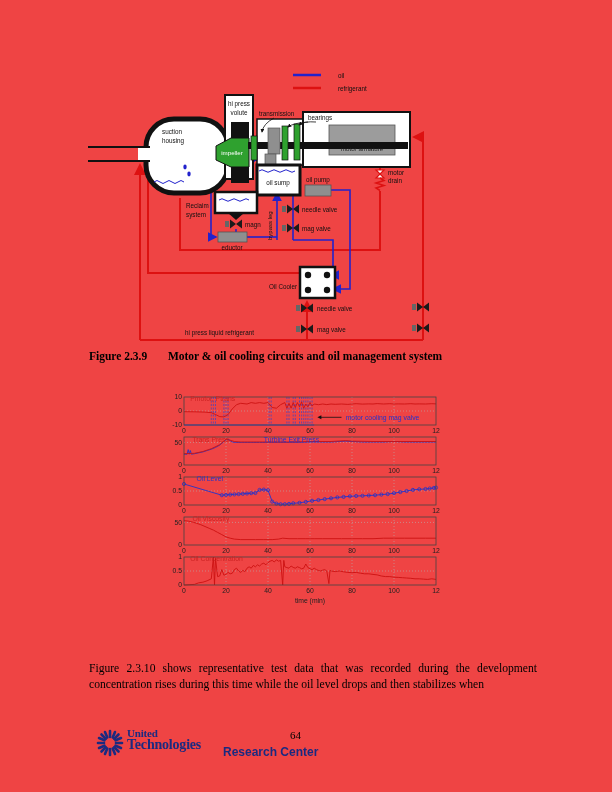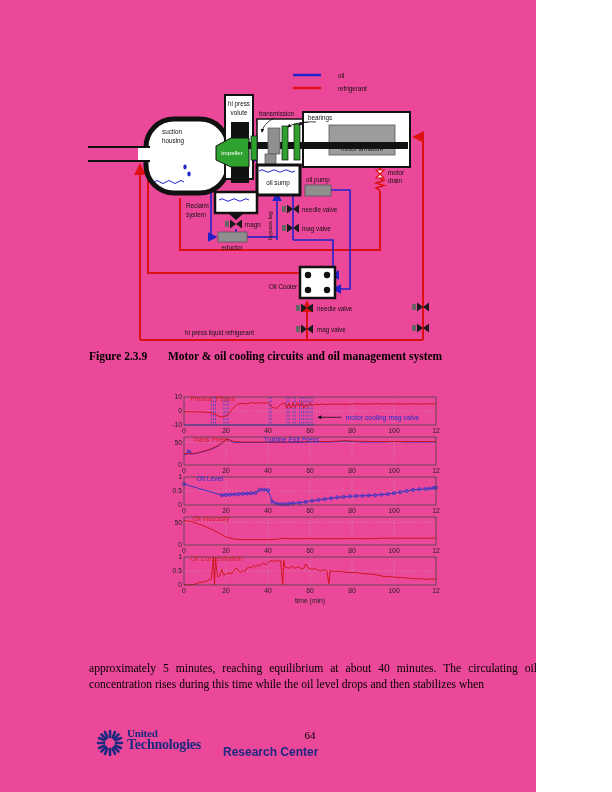--- a/index.html
+++ b/index.html
@@ -1,23 +1,23 @@
 <!DOCTYPE html>
 <html><head>
 <meta charset="utf-8">
 <style>
   html,body{margin:0;padding:0;background:#fff;}
-  .page{position:relative;width:536px;height:792px;background:#ec4899;overflow:hidden;
+  .page{position:relative;width:612px;height:792px;background:#ef4444;overflow:hidden;
         font-family:"Liberation Serif", serif;color:#000;}
   .caption{position:absolute;left:89px;width:450px;font-weight:bold;font-size:11.5px;}
   .caption .flabel{display:inline-block;}
   .bodytext{position:absolute;left:89px;width:448px;font-size:11.6px;line-height:16px;}
   .bodytext .jline{text-align:justify;text-align-last:justify;}
   .bodytext .jline.last{text-align-last:left;}
-  .pagenum{position:absolute;left:290px;top:729px;width:40px;text-align:center;font-size:11px;}
+  .pagenum{position:absolute;left:290px;top:729px;width:40px;text-align:left;font-size:11px;}
   .footer-brand{position:absolute;left:127px;top:728px;color:#1b2a80;
         font-family:Liberation Serif, serif;font-weight:bold;line-height:11px;}
   .footer-brand .b1{font-size:11px;letter-spacing:-0.2px;}
   .footer-brand .b2{font-size:14px;letter-spacing:-0.2px;}
   .footer-sub{position:absolute;left:223px;top:745px;color:#1b2a80;
         font-family:"Liberation Sans", sans-serif;font-weight:bold;font-size:12px;}
   svg text{font-family:"Liberation Sans", sans-serif;}
   .dlab{font-size:6.3px;fill:#111;}
   .tick{font-size:6.8px;fill:#222;}
   .plabel{font-size:6.8px;}
@@ -346,21 +346,21 @@
         <text x="14" y="194.3" text-anchor="end" class="tick">0</text>
         <text x="14" y="180.3" text-anchor="end" class="tick">0.5</text>
         <text x="14" y="166.3" text-anchor="end" class="tick">1</text>
         <text x="22.3" y="168.48" class="plabel" fill="#cc2222">Oil Concentration</text>
         <text x="142" y="210" text-anchor="middle" class="tick">time (min)</text>
       </g>
     </svg>
 
 
   <div class="bodytext" style="top:661px">
-    <div class="jline">approximately 5 minutes, reaching equilibrium at about 40 minutes.  The circulating oil</div>
+    <div class="jline">Figure 2.3.10 shows representative test data that was recorded during the development</div>
     <div class="jline last">concentration rises during this time while the oil level drops and then stabilizes when</div>
   </div>
 
   <svg style="position:absolute;left:95px;top:728px" width="30" height="30" viewBox="0 0 30 30">
     <g stroke="#1b2a80" stroke-width="2.6" stroke-linecap="round">
       <line x1="15" y1="3" x2="15" y2="9"></line>
         <line x1="15" y1="21" x2="15" y2="27"></line>
       <line x1="3" y1="15" x2="9" y2="15"></line>
         <line x1="21" y1="15" x2="27" y2="15"></line>
       <line x1="6.5" y1="6.5" x2="10.8" y2="10.8"></line>

